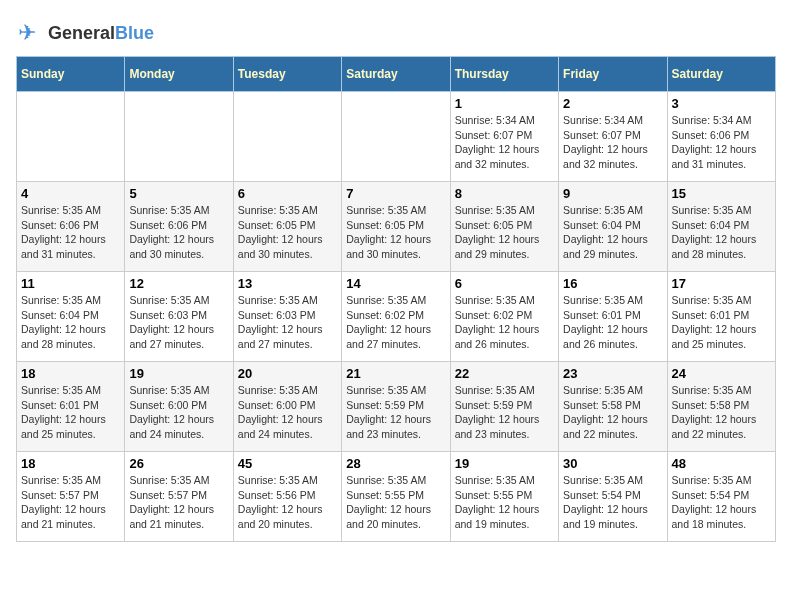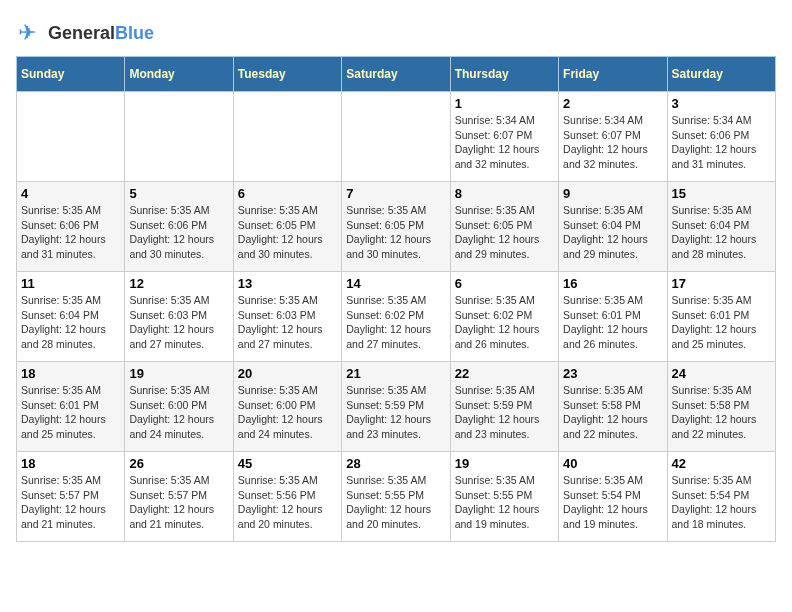--- a/index.html
+++ b/index.html
@@ -328,28 +328,28 @@
 and 20 minutes.</div>
         </td>
         <td>
           <span class="day-num">19</span>
           <div class="day-info" style="white-space: pre-line;">Sunrise: 5:35 AM
 Sunset: 5:55 PM
 Daylight: 12 hours
 and 19 minutes.</div>
         </td>
         <td>
-          <span class="day-num">40</span>
+          <span class="day-num">30</span>
           <div class="day-info" style="white-space: pre-line;">Sunrise: 5:35 AM
 Sunset: 5:54 PM
 Daylight: 12 hours
 and 19 minutes.</div>
         </td>
         <td>
-          <span class="day-num">42</span>
+          <span class="day-num">48</span>
           <div class="day-info" style="white-space: pre-line;">Sunrise: 5:35 AM
 Sunset: 5:54 PM
 Daylight: 12 hours
 and 18 minutes.</div>
         </td>
       </tr>
     </tbody>
 </table>
 
 </body></html>

